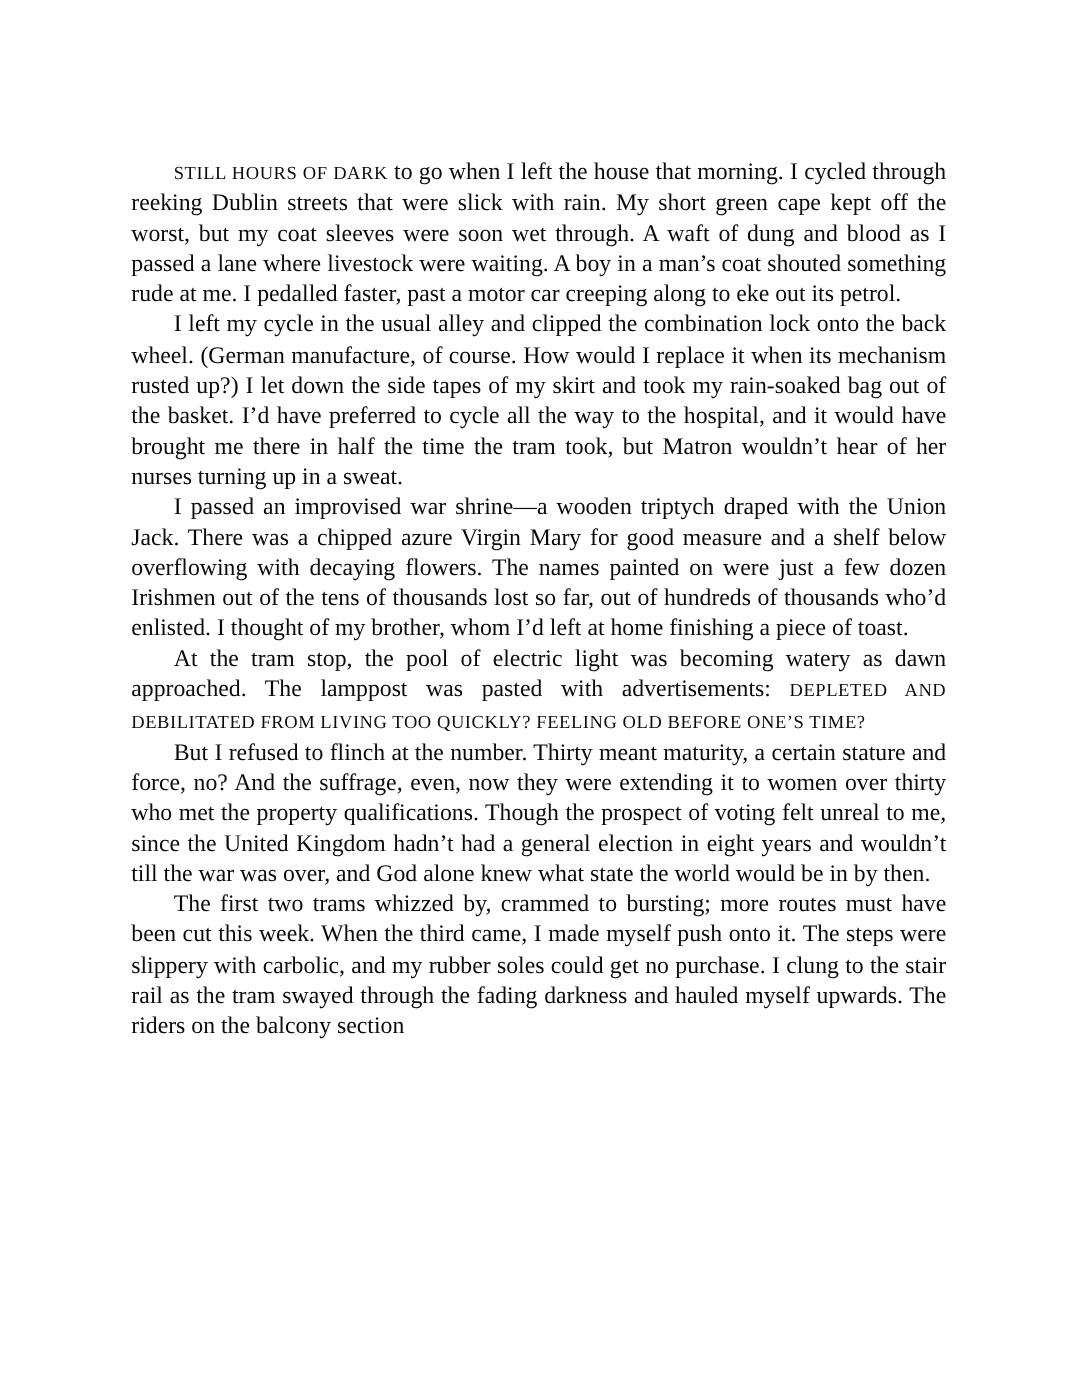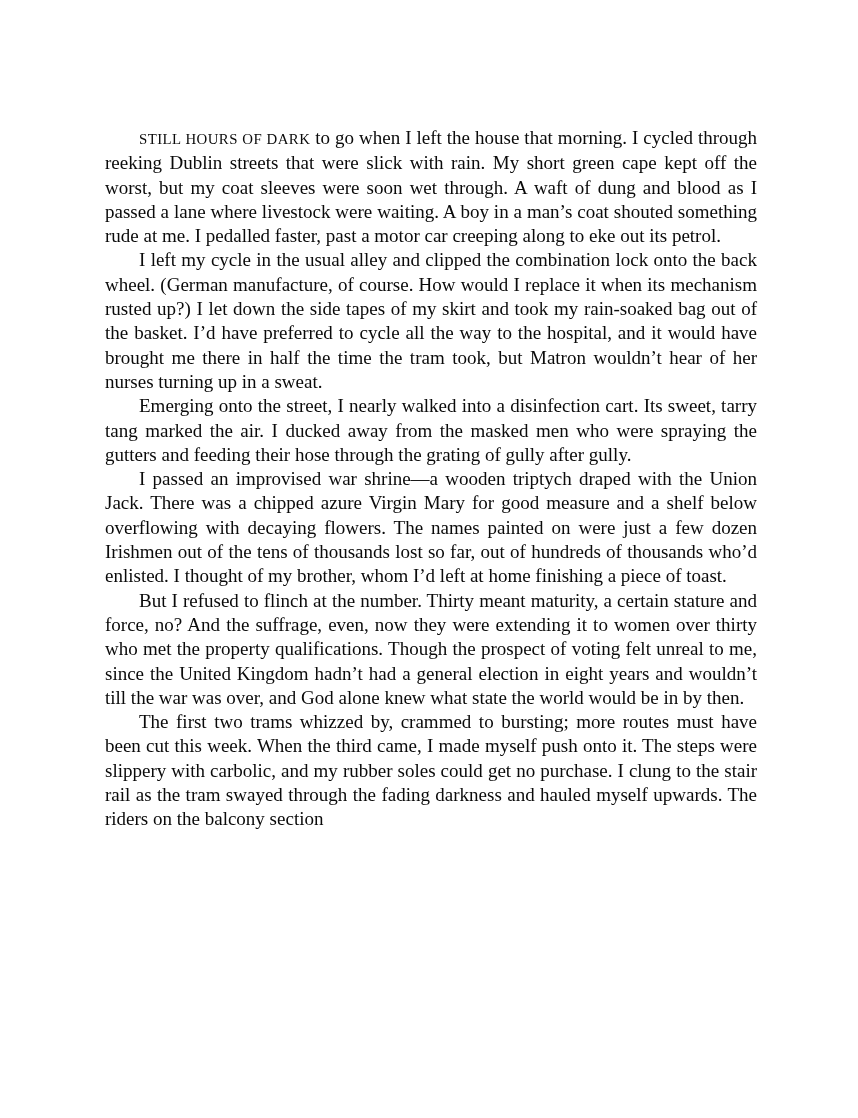--- a/index.html
+++ b/index.html
@@ -40,18 +40,18 @@
     letter-spacing: 0.45px;
   }
 </style>
 </head>
 <body>
 
 <div class="book-page">
   <div class="text-block" id="text-block" style="color: rgb(10, 10, 10);">
       <p class="para"><span class="smallcaps">STILL HOURS OF DARK</span><span> to go when I left the house that morning. I cycled through reeking Dublin streets that were slick with rain. My short green cape kept off the worst, but my coat sleeves were soon wet through. A waft of dung and blood as I passed a lane where livestock were waiting. A boy in a man’s coat shouted something rude at me. I pedalled faster, past a motor car creeping along to eke out its petrol.</span></p>
       <p class="para"><span>I left my cycle in the usual alley and clipped the combination lock onto the back wheel. (German manufacture, of course. How would I replace it when its mechanism rusted up?) I let down the side tapes of my skirt and took my rain-soaked bag out of the basket. I’d have preferred to cycle all the way to the hospital, and it would have brought me there in half the time the tram took, but Matron wouldn’t hear of her nurses turning up in a sweat.</span></p>
-      <p class="para"><span>Emerging onto the street, I nearly walked into a disinfection cart. Its sweet, tarry tang marked the air. I ducked away from the masked men who were spraying the gutters and feeding their hose through the grating of gully after gully.</span></p>
       <p class="para"><span>I passed an improvised war shrine—a wooden triptych draped with the Union Jack. There was a chipped azure Virgin Mary for good measure and a shelf below overflowing with decaying flowers. The names painted on were just a few dozen Irishmen out of the tens of thousands lost so far, out of hundreds of thousands who’d enlisted. I thought of my brother, whom I’d left at home finishing a piece of toast.</span></p>
+      <p class="para"><span>At the tram stop, the pool of electric light was becoming watery as dawn approached. The lamppost was pasted with advertisements: </span><span class="smallcaps">DEPLETED AND DEBILITATED FROM LIVING TOO QUICKLY? FEELING OLD BEFORE ONE’S TIME?</span></p>
       <p class="para"><span>But I refused to flinch at the number. Thirty meant maturity, a certain stature and force, no? And the suffrage, even, now they were extending it to women over thirty who met the property qualifications. Though the prospect of voting felt unreal to me, since the United Kingdom hadn’t had a general election in eight years and wouldn’t till the war was over, and God alone knew what state the world would be in by then.</span></p>
       <p class="para"><span>The first two trams whizzed by, crammed to bursting; more routes must have been cut this week. When the third came, I made myself push onto it. The steps were slippery with carbolic, and my rubber soles could get no purchase. I clung to the stair rail as the tram swayed through the fading darkness and hauled myself upwards. The riders on the balcony section</span></p>
     </div>
 </div>
 
 </body></html>

